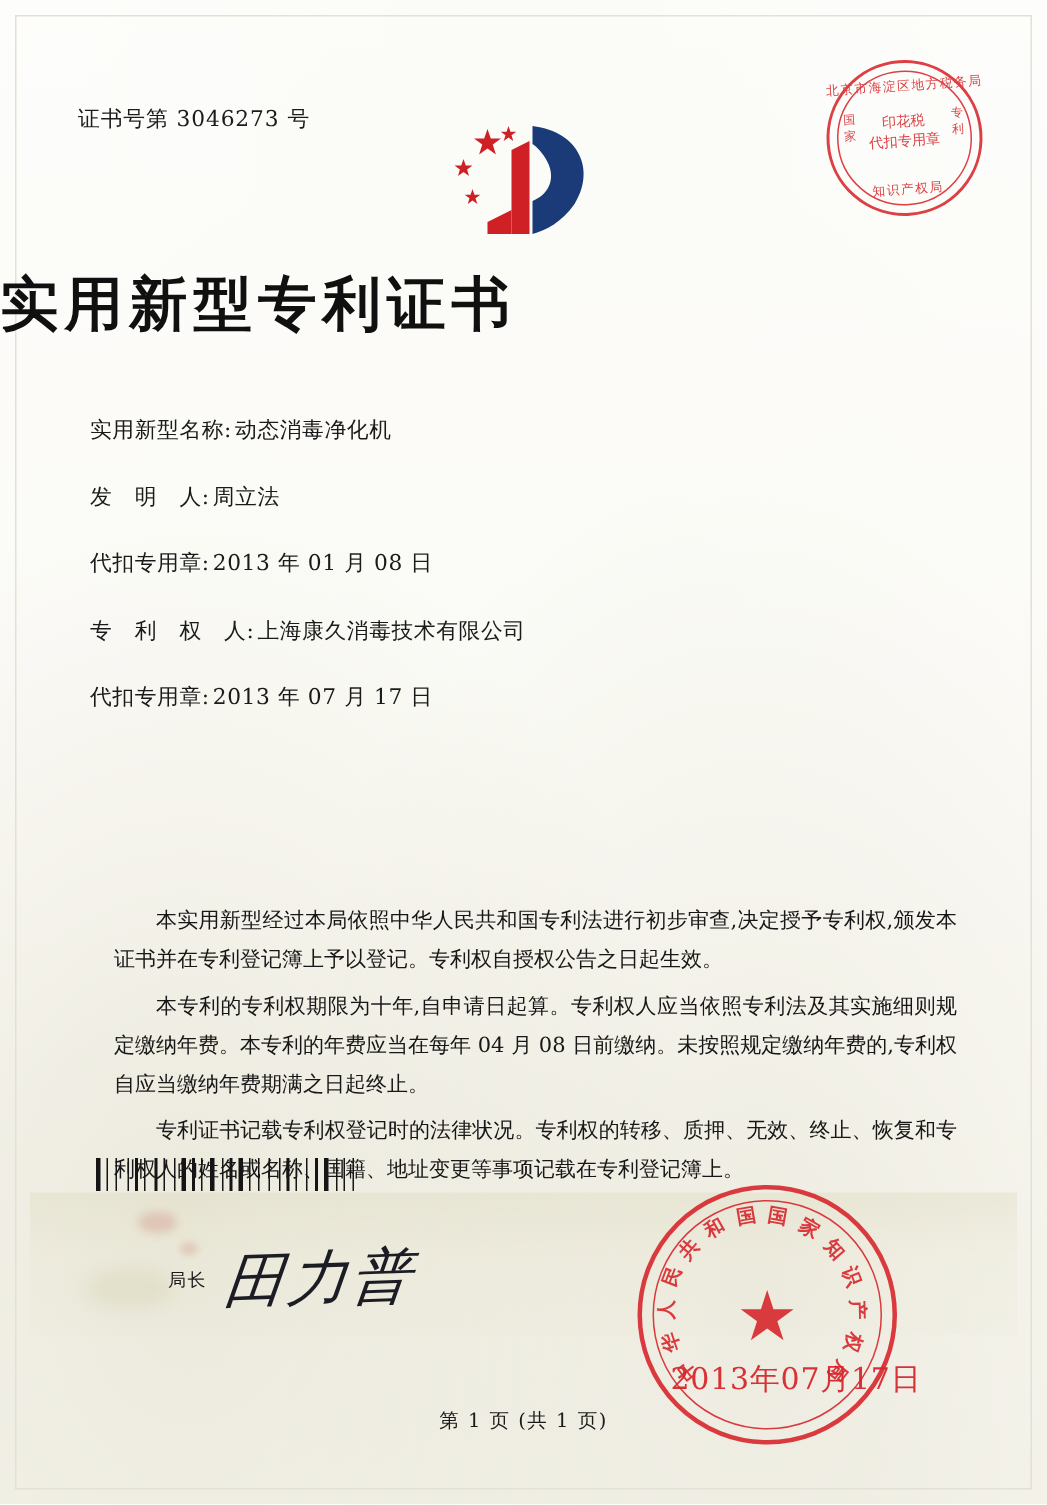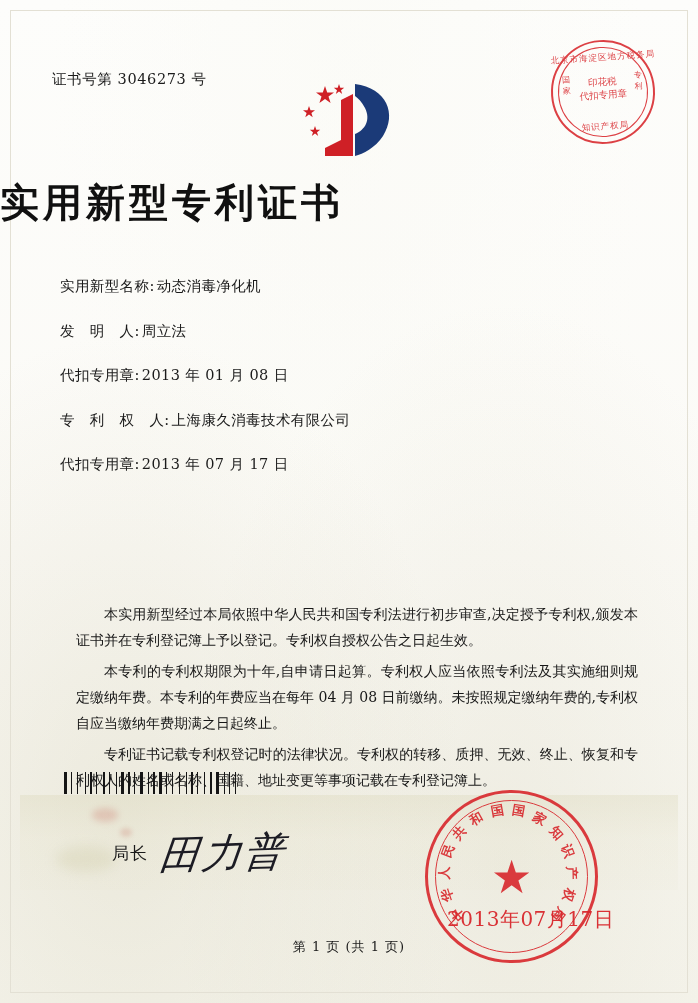--- a/index.html
+++ b/index.html
@@ -187,21 +187,21 @@
 
   
   #signature-block {
     position: absolute;
     left: 112px;
     top: 830px;
     display: flex;
     align-items: center;
   }
   #signature-label {
-    font-size: 17px;
+    font-size: 12px;
     color: #1a1a1a;
     font-family: Liberation Serif, serif;
     letter-spacing: 1px;
   }
   #signature-mark {
     margin-left: 12px;
     font-size: 40px;
     color: #1c1c24;
     font-family: "DejaVu Serif", "Liberation Serif", serif;
     font-style: italic;

